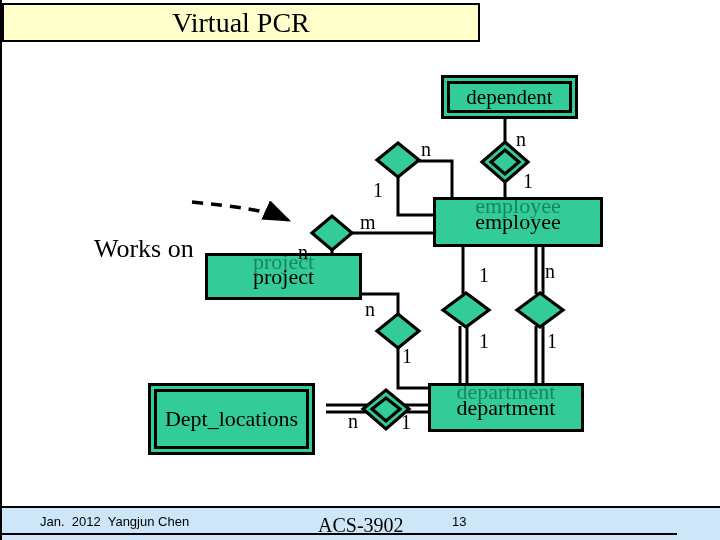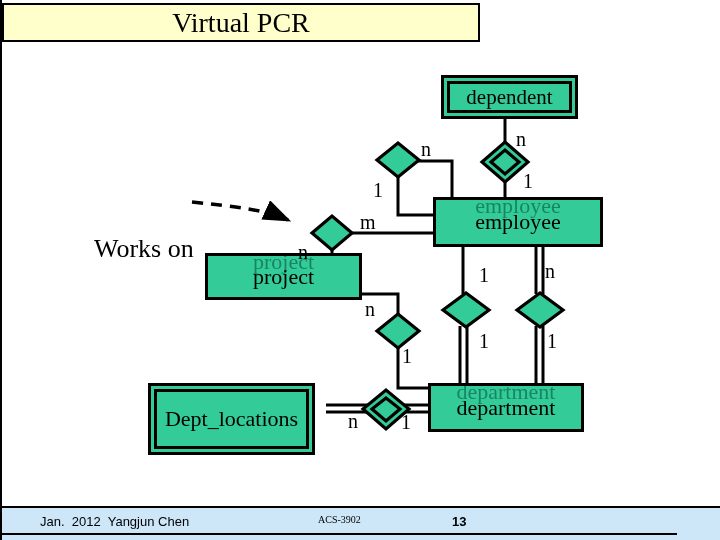--- a/index.html
+++ b/index.html
@@ -45,22 +45,22 @@
   .works-on-label { position:absolute; left:94px; top:191px; font-size:26px;margin-top:43px; }
 
   
   .footer-bar { position:absolute; left:0; top:506px; width:720px; height:34px;
                 box-sizing:border-box; background:var(--footer-bg,#cde7f8);
                 border-top:2px solid #000; }
   .footer-bottom-line { position:absolute; left:0; top:533px; width:677px; height:2px; background:#000; }
   .ftxt { position:absolute; top:514px; font-size:13px; white-space:pre;
           font-family:"Liberation Sans","DejaVu Sans",sans-serif; }
   .f-date { left:4px;margin-left:36px; }
-  .f-course { left:318px; font-family:"Liberation Serif","DejaVu Serif",serif; font-size:10px; }
-  .f-page { left:452px;font-weight:bold; }
+  .f-course { left:318px; font-family:"Liberation Serif","DejaVu Serif",serif; font-size:20px; }
+  .f-page { left:452px; }
 </style>
 </head>
 <body>
 
 <div class="slide">
 
   <div class="hdr hdr-left">
     <span>Virtual PCR</span>
   </div>
 

